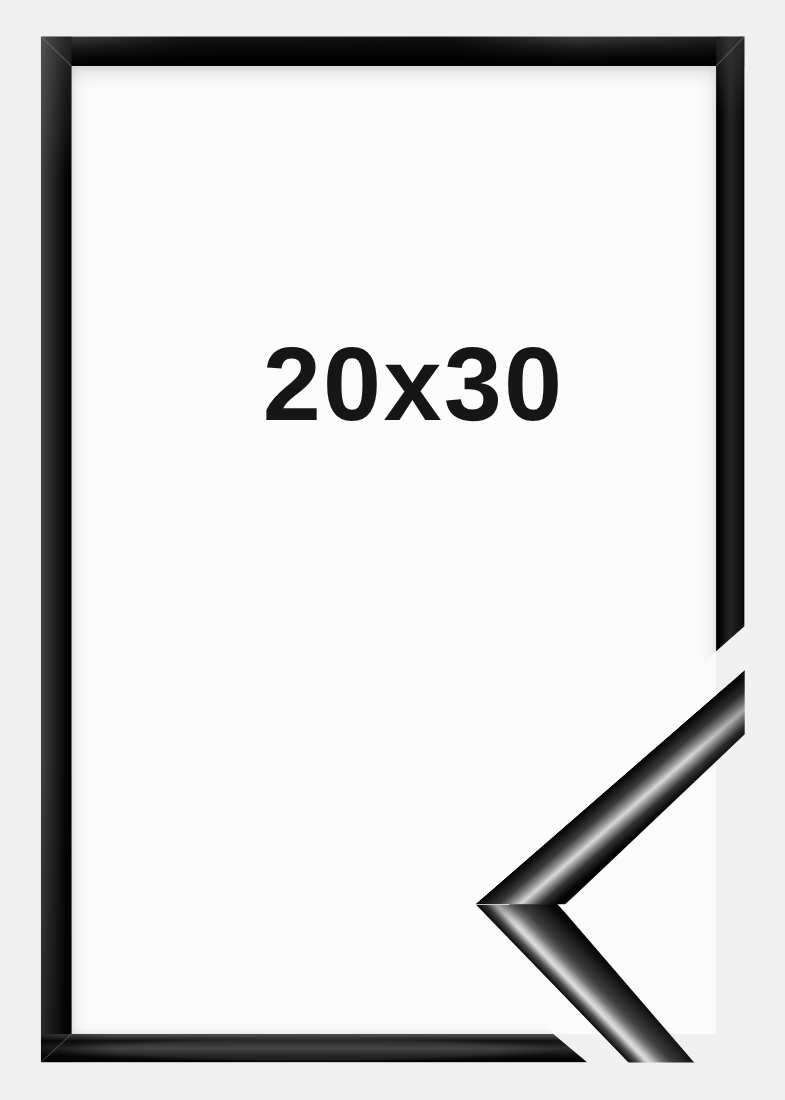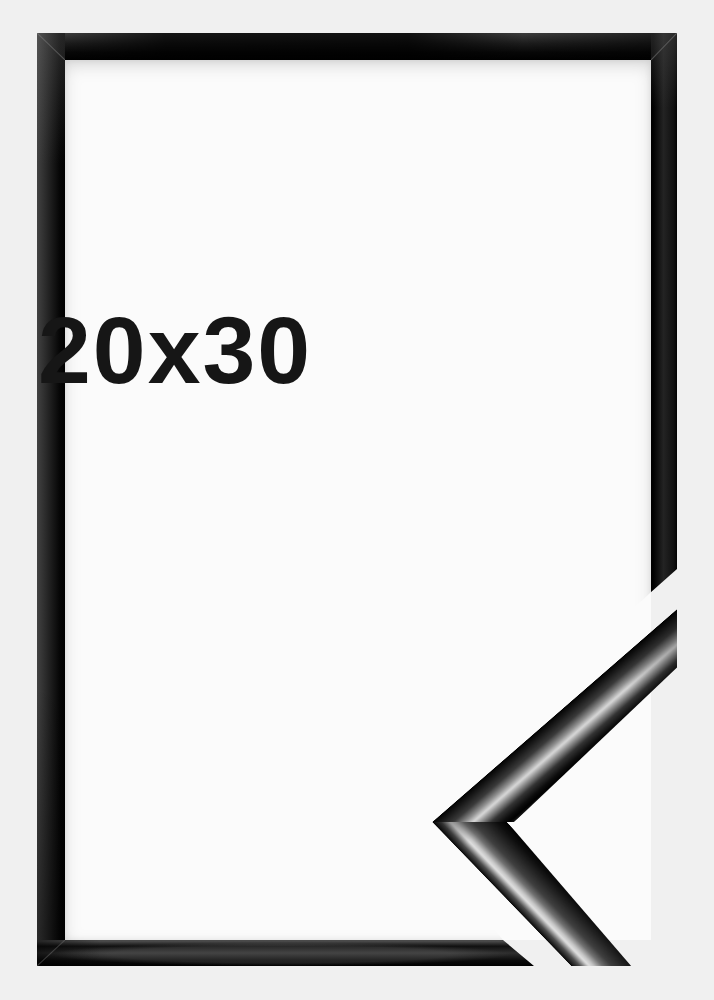--- a/index.html
+++ b/index.html
@@ -83,20 +83,21 @@
     transform:rotate(46deg);
     clip-path:polygon(52px 0,100% 25%,100% 100%,0 100%);
     background:
       linear-gradient(to right, rgba(0,0,0,.45) 0, rgba(0,0,0,0) 14%, rgba(0,0,0,0) 72%, rgba(0,0,0,.18) 100%),
       linear-gradient(to bottom, #000 0%, #0e0e0e 14%, #262626 30%, #3f3f3f 46%, #707070 58%, #c7c7c7 70%, #e0e0e0 76%, #4e4e4e 88%, #050505 100%);
   }
 
   
   .size-label{
     position:absolute;left:0;right:0;top:303px;
+    text-align:center;
     font-size:95px;line-height:1;font-weight:700;letter-spacing:2px;
     color:var(--c-label-text);
     margin-left:38px;
   }
 </style>
 </head>
 <body>
 
 <div class="stage">
 

